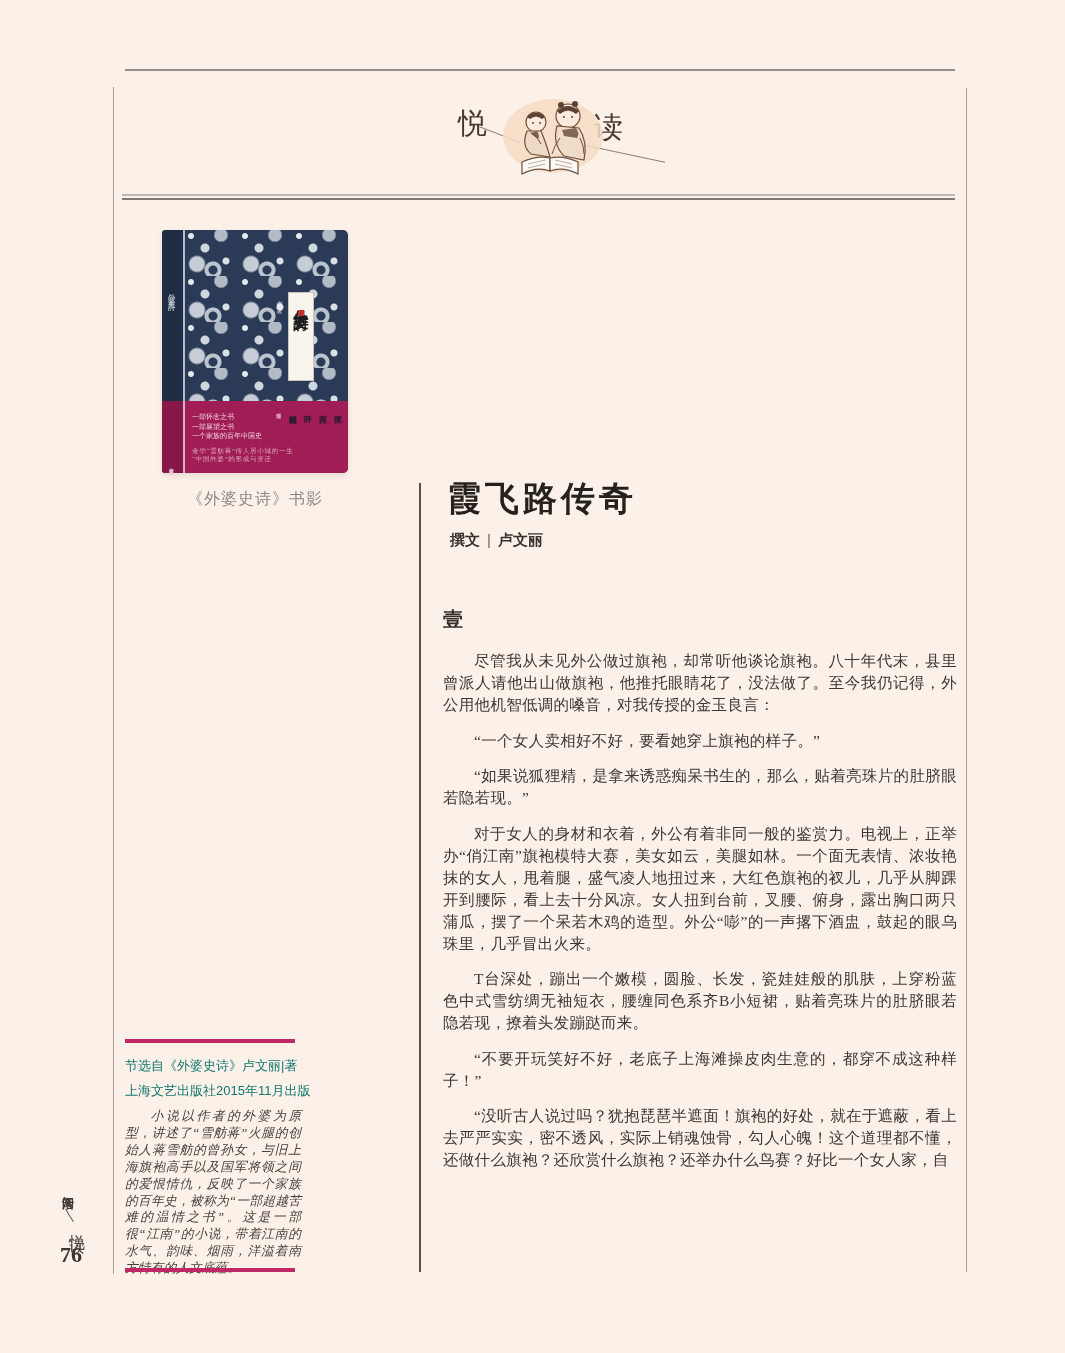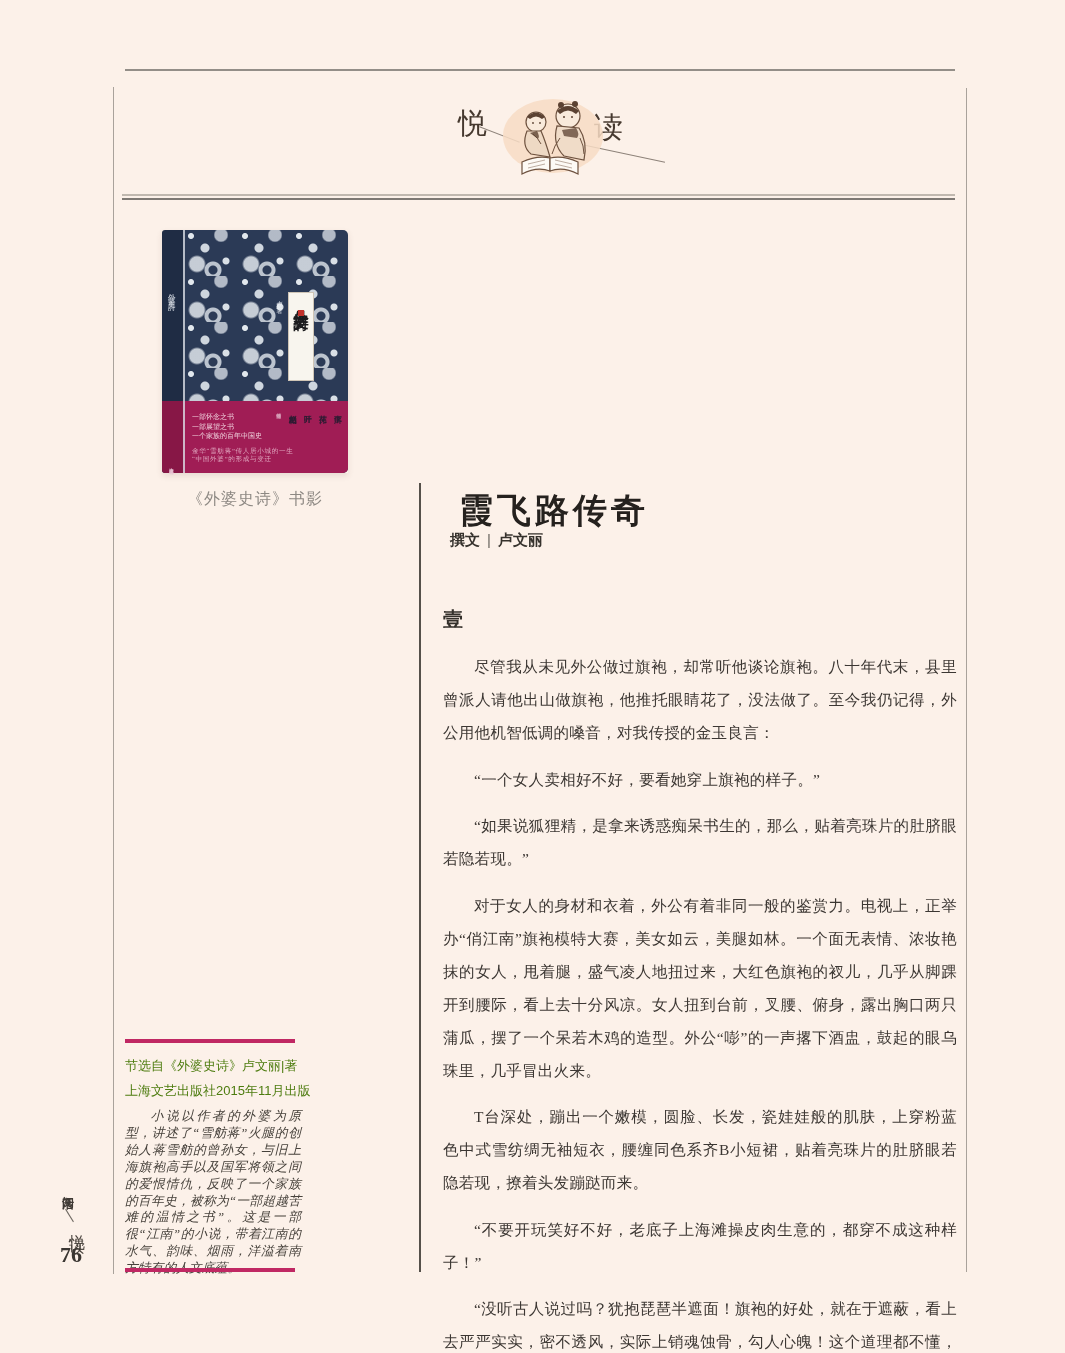--- a/index.html
+++ b/index.html
@@ -48,38 +48,38 @@
     transform:scale(.75);transform-origin:top left;letter-spacing:4px;}
   .spine-pub{position:absolute;left:6px;bottom:6px;writing-mode:vertical-rl;font-size:10px;color:#e8c4d4;
     transform:scale(.45);transform-origin:bottom left;letter-spacing:1px;}
   .caption{left:162px;top:489px;width:186px;text-align:center;font-family:"Liberation Sans","DejaVu Sans",sans-serif;
     font-size:16px;color:#8d8883;letter-spacing:1px;}
   
   .bar{width:170px;height:4px;background:#c02863;}
   .bar1{left:125px;top:1039px;}
   .bar2{left:125px;top:1268px;}
   .source{left:125px;top:1053px;width:190px;font-family:"Liberation Sans","DejaVu Sans",sans-serif;
-    font-size:13px;line-height:25px;color:#4d7c0f;font-weight:500;}
+    font-size:13px;line-height:25px;color:#0f766e;font-weight:500;}
   .summary{left:125px;top:1108px;width:176px;font-size:12.8px;line-height:16.9px;color:#47423c;
     font-style:italic;text-align:justify;text-indent:2em;}
   
   .tag-small{left:59px;top:1186px;writing-mode:vertical-rl;font-family:"Liberation Sans","DejaVu Sans",sans-serif;
     font-size:12px;font-weight:bold;color:#3f3a35;letter-spacing:2px;}
   .tag-slash{left:62px;top:1215px;width:15px;height:0;border-top:1px solid #6f6962;transform:rotate(58deg);}
   .tag-large{left:66px;top:1222px;writing-mode:vertical-rl;font-size:16px;color:#4a443e;letter-spacing:3px;}
   .pageno{left:60px;top:1242px;font-size:22px;color:#3a3632;font-weight:bold;}
   
   .divider{left:419px;top:483px;width:2px;height:789px;background:#55504a;}
   .title{left:447px;top:476px;font-size:34px;font-weight:bold;letter-spacing:4px;color:#25211e;}
   .byline{left:450px;top:531px;font-family:"Liberation Sans","DejaVu Sans",sans-serif;
     font-size:15px;font-weight:bold;color:#36322d;}
   .byline .sep{font-weight:normal;color:#6b6660;padding:0 7px;}
   .body{left:443px;top:606px;width:514px;color:#3c3733;}
   .section-marker{font-size:20px;font-weight:bold;margin:0 0 17px 0;color:#34302b;}
-  .para{font-size:15.5px;line-height:33px;text-align:justify;text-indent:2em;margin:0 0 13.5px 0;letter-spacing:.3px;}
+  .para{font-size:15.5px;line-height:22px;text-align:justify;text-indent:2em;margin:0 0 13.5px 0;letter-spacing:.3px;}
 </style>
 </head>
 <body>
 
 <div class="abs rule-top"></div>
 <div class="abs rule-double-a"></div>
 <div class="abs rule-double-b"></div>
 <div class="abs hairline vrule-left"></div>
 <div class="abs hairline vrule-right"></div>
 
@@ -161,21 +161,21 @@
 </div>
 <div class="abs summary">小说以作者的外婆为原型，讲述了“雪舫蒋”火腿的创始人蒋雪舫的曾孙女，与旧上海旗袍高手以及国军将领之间的爱恨情仇，反映了一个家族的百年史，被称为“一部超越苦难的温情之书”。这是一部很“江南”的小说，带着江南的水气、韵味、烟雨，洋溢着南方特有的人文底蕴。</div>
 <div class="abs bar bar2"></div>
 
 <div class="abs tag-small">阅活</div>
 <div class="abs tag-slash"></div>
 <div class="abs tag-large">悦读</div>
 <div class="abs pageno">76</div>
 
 <div class="abs divider"></div>
-<h1 class="abs title" style="margin:12px;">霞飞路传奇</h1>
+<h1 class="abs title" style="margin:0;">霞飞路传奇</h1>
 <div class="abs byline">
   <span>撰文</span><span class="sep">|</span><span>卢文丽</span>
 </div>
 <div class="abs body">
   <div class="section-marker">壹</div>
   <div>
 
   <p class="para">尽管我从未见外公做过旗袍，却常听他谈论旗袍。八十年代末，县里曾派人请他出山做旗袍，他推托眼睛花了，没法做了。至今我仍记得，外公用他机智低调的嗓音，对我传授的金玉良言：</p>
       <p class="para">“一个女人卖相好不好，要看她穿上旗袍的样子。”</p>
       <p class="para">“如果说狐狸精，是拿来诱惑痴呆书生的，那么，贴着亮珠片的肚脐眼若隐若现。”</p>

